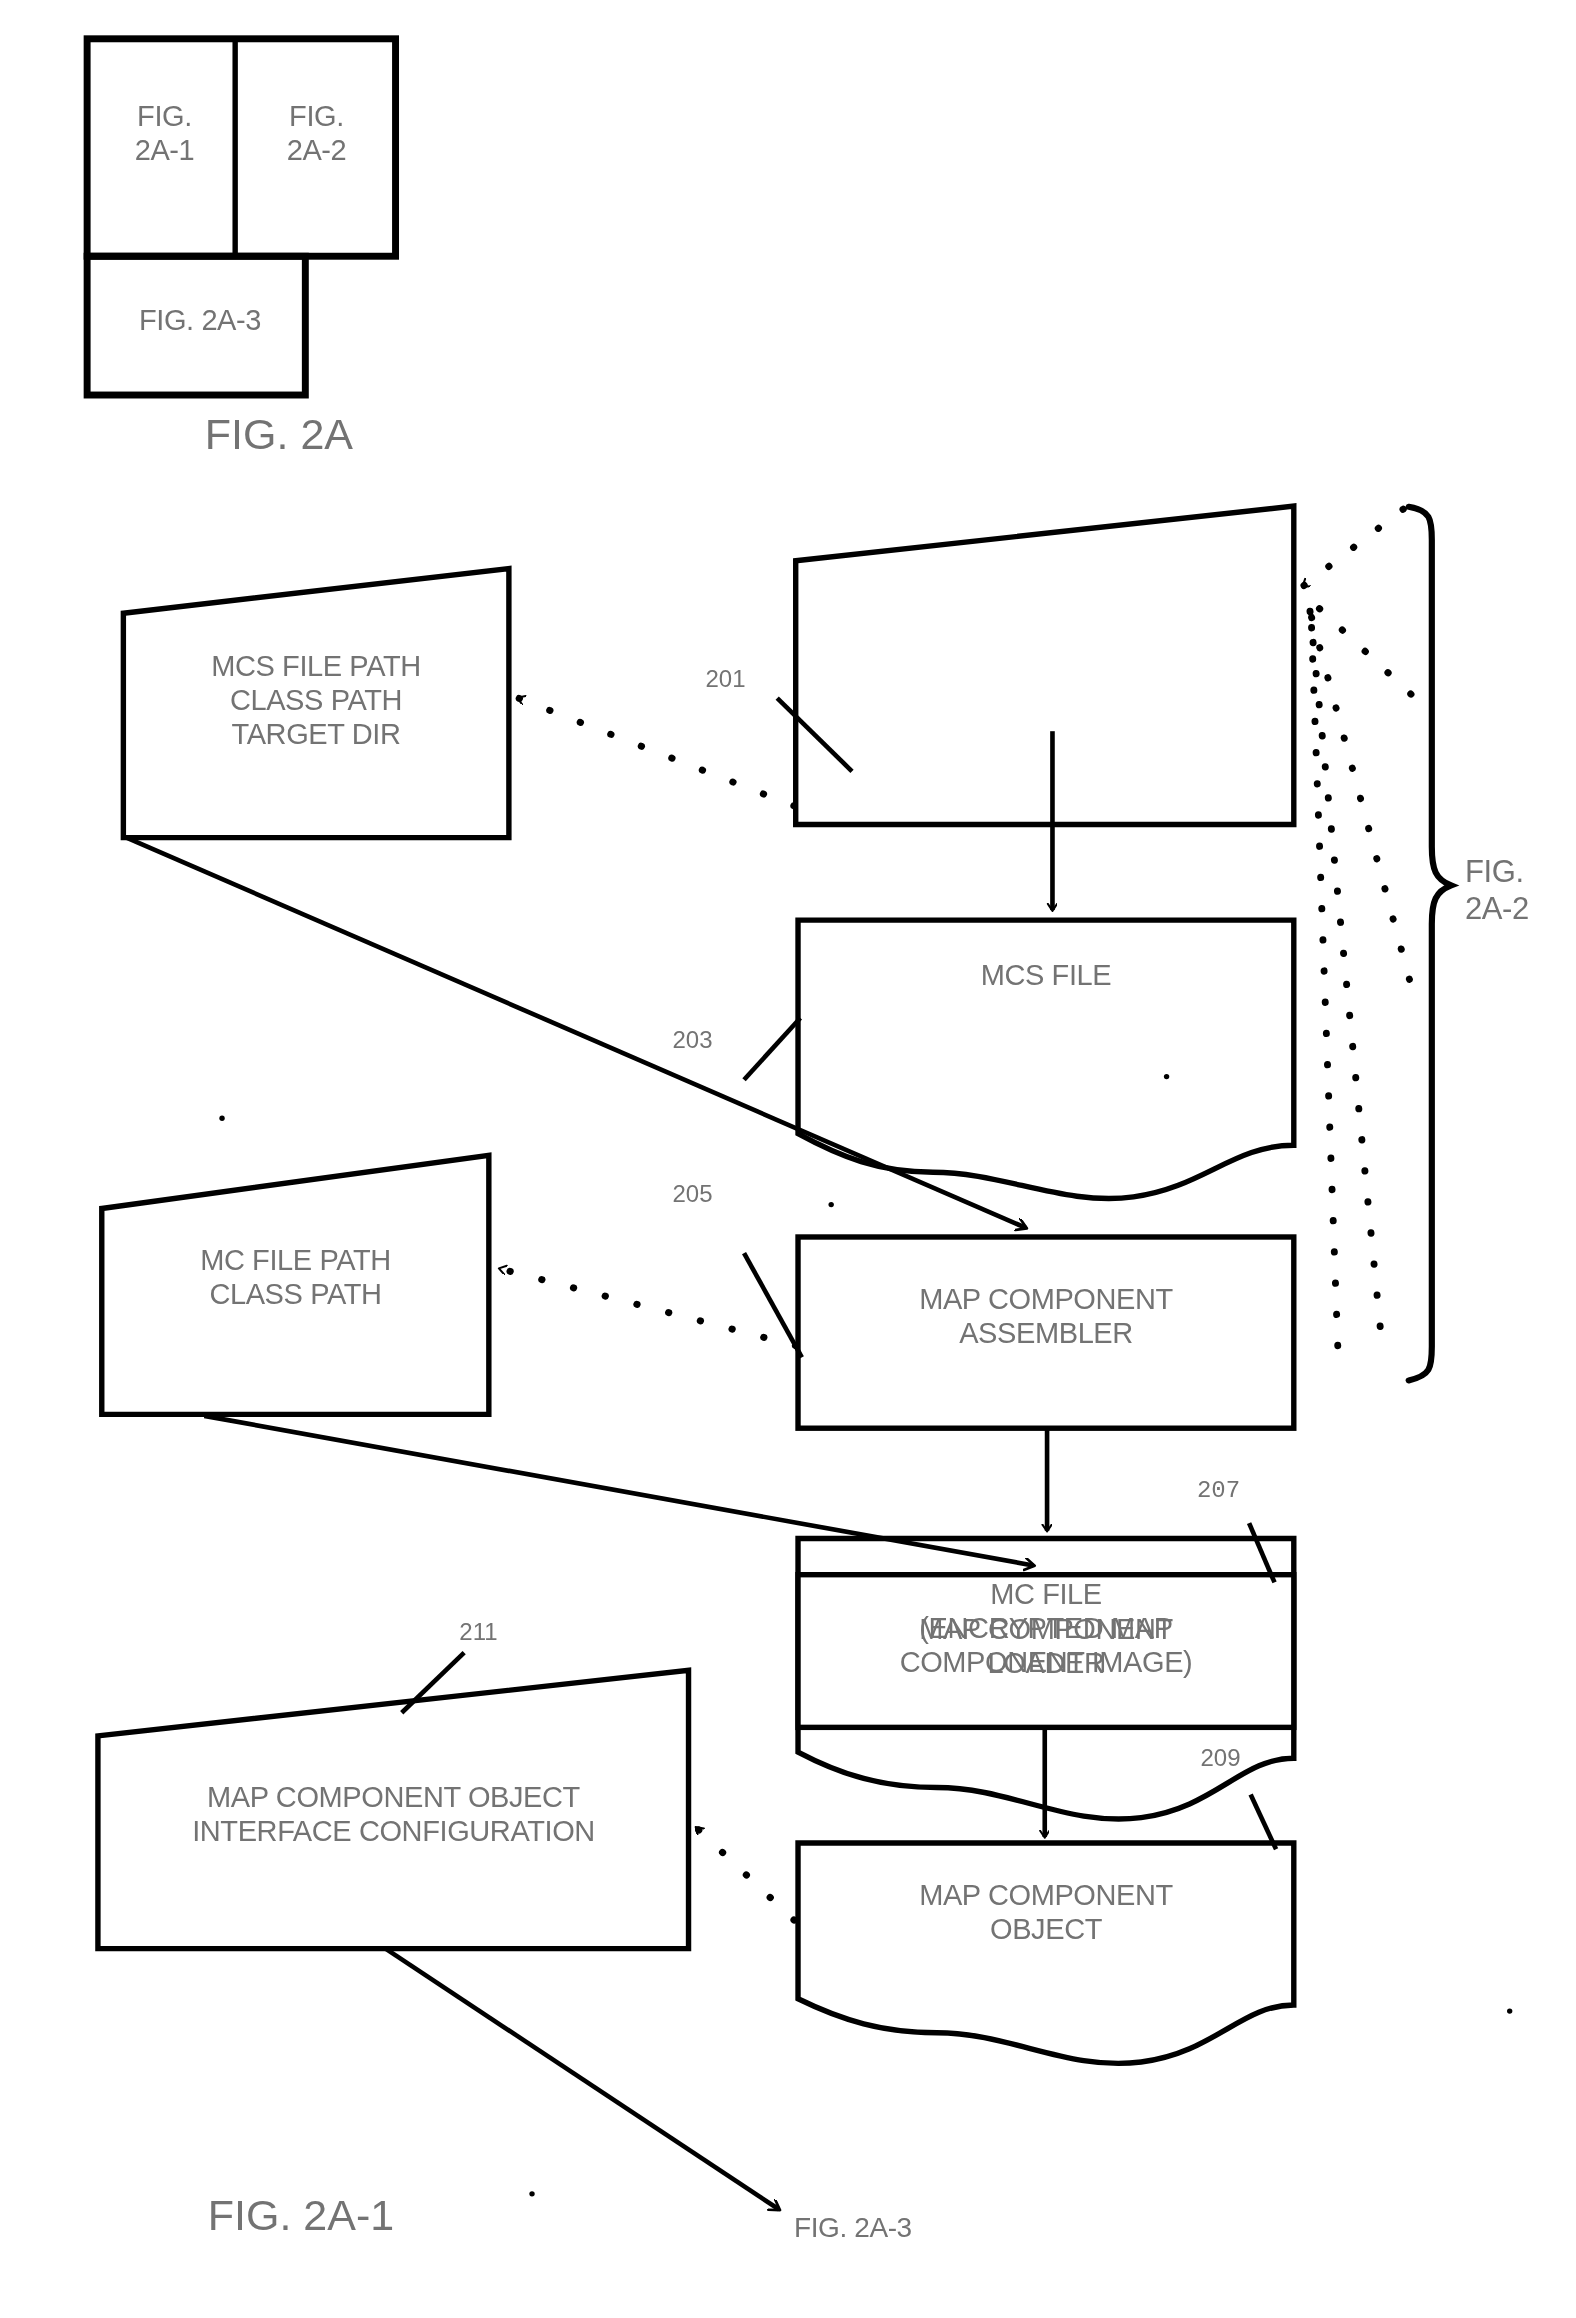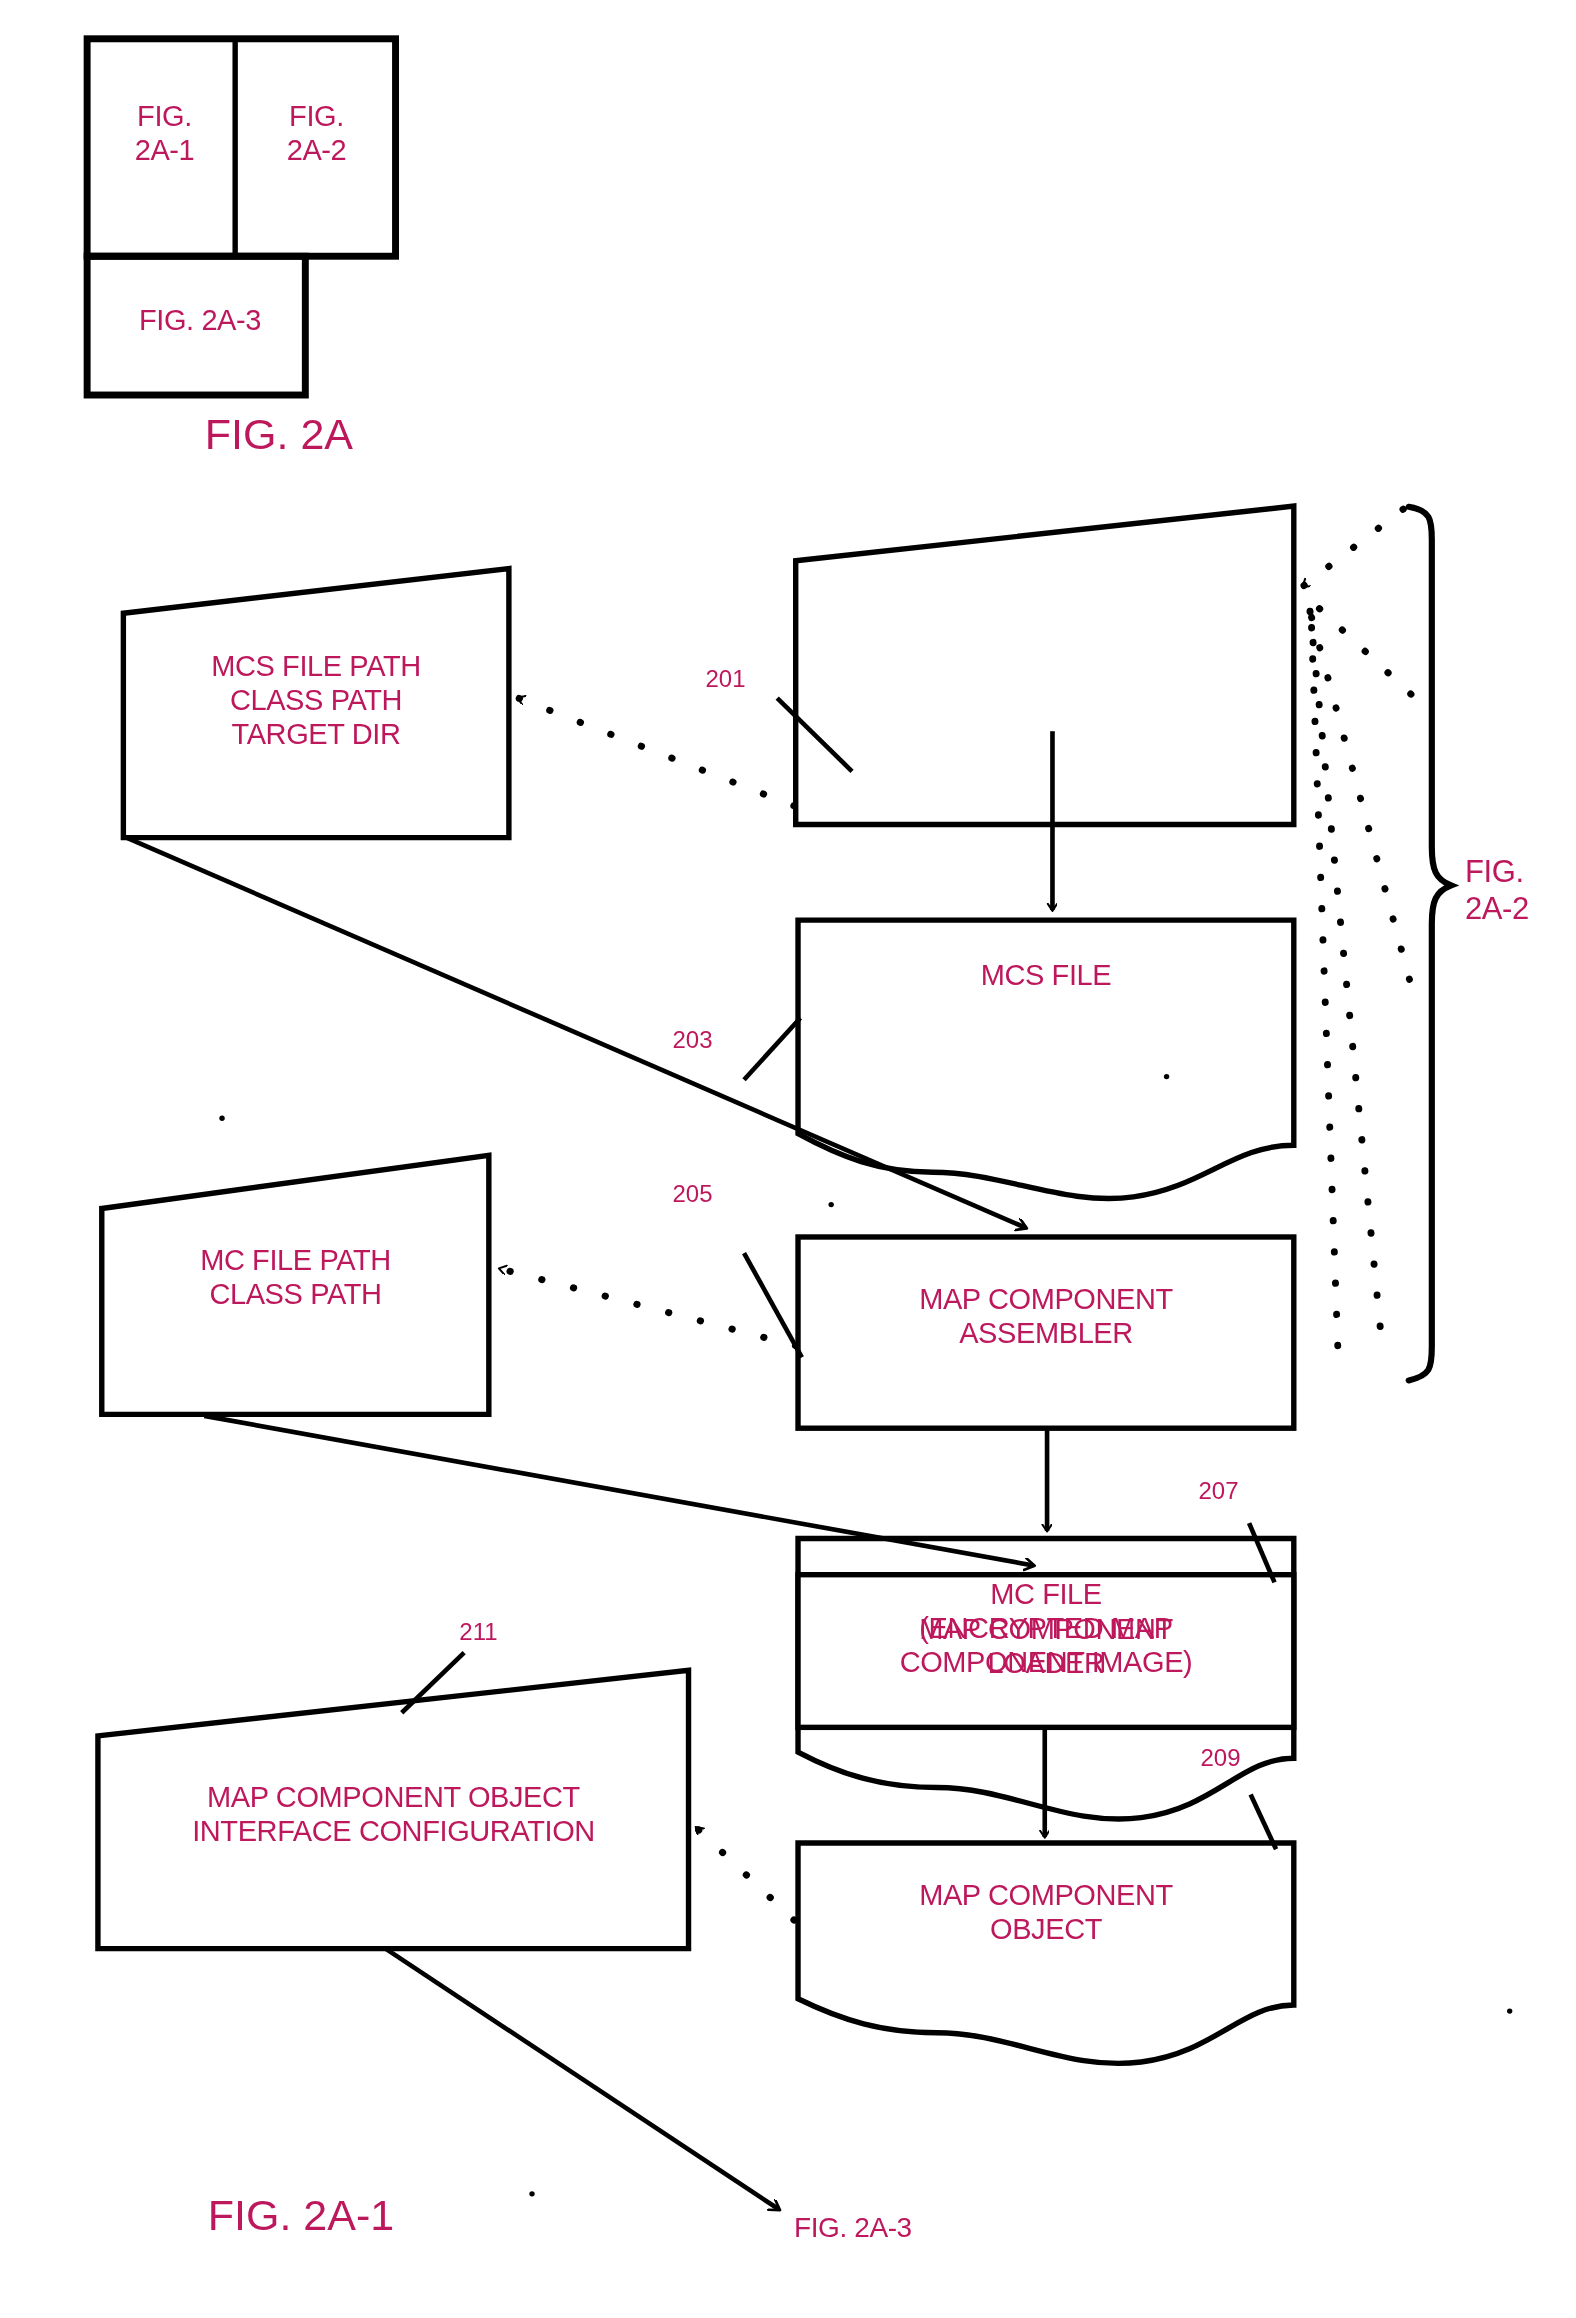--- a/index.html
+++ b/index.html
@@ -17,21 +17,21 @@
   }
   #vec {
     position: absolute;
     left: 0;
     top: 0;
     width: 1576px;
     height: 2319px;
   }
   .lbl {
     position: absolute;
-    color: #be185d;
+    color: #737373;
     font-family: "Liberation Sans", sans-serif;
     text-align: center;
     white-space: pre;
     line-height: 1.18;
     letter-spacing: -0.4px;
   }
   .box-text {
     font-size: 29px;
   }
   .refnum {
@@ -290,21 +290,21 @@
 
   <div class="lbl box-text" style="left:102px; top:1243px; width:387px;">MC FILE PATH
 CLASS PATH</div>
 
   <div class="lbl box-text" style="left:98px; top:1780px; width:591px;">MAP COMPONENT OBJECT
 INTERFACE CONFIGURATION</div>
 
   <div class="lbl refnum" style="left:679px; top:665px; width:93px;">201</div>
   <div class="lbl refnum" style="left:646px; top:1026px; width:93px;">203</div>
   <div class="lbl refnum" style="left:646px; top:1180px; width:93px;">205</div>
-  <div class="lbl refnum" style="left:1172px; top:1477px; width:93px;">207</div>
+  <div class="lbl refnum" style="left:1172px; top:1477px; width:93px;font-family:Liberation Mono, monospace;">207</div>
   <div class="lbl refnum" style="left:1174px; top:1744px; width:93px;">209</div>
   <div class="lbl refnum" style="left:432px; top:1618px; width:93px;">211</div>
 
   <div class="lbl bracketlbl" style="left:1465px; top:854px; width:116px;">FIG.
 2A-2</div>
 
   <div class="lbl figtitle" style="left:147px; top:2190px; width:308px;">FIG. 2A-1</div>
 
   <div class="lbl fignote" style="left:794px; top:2211px; width:231px; text-align:left;">FIG. 2A-3</div>
 

